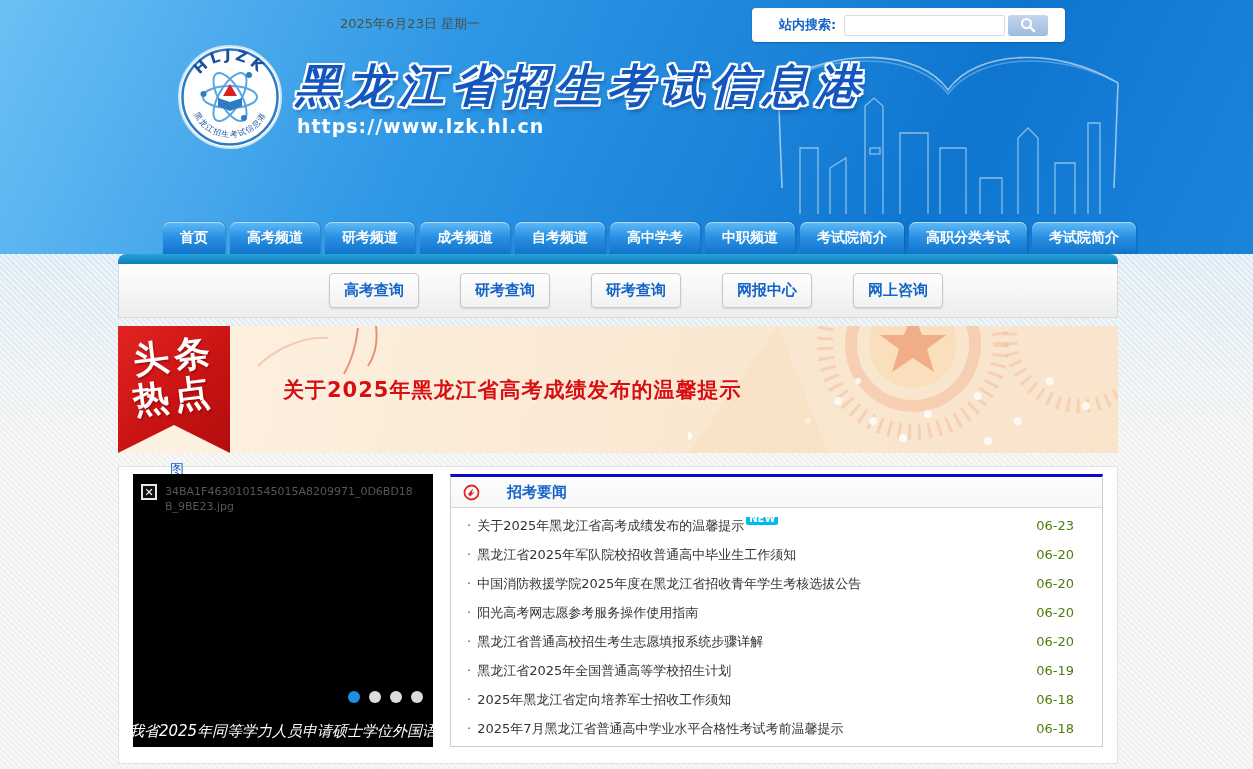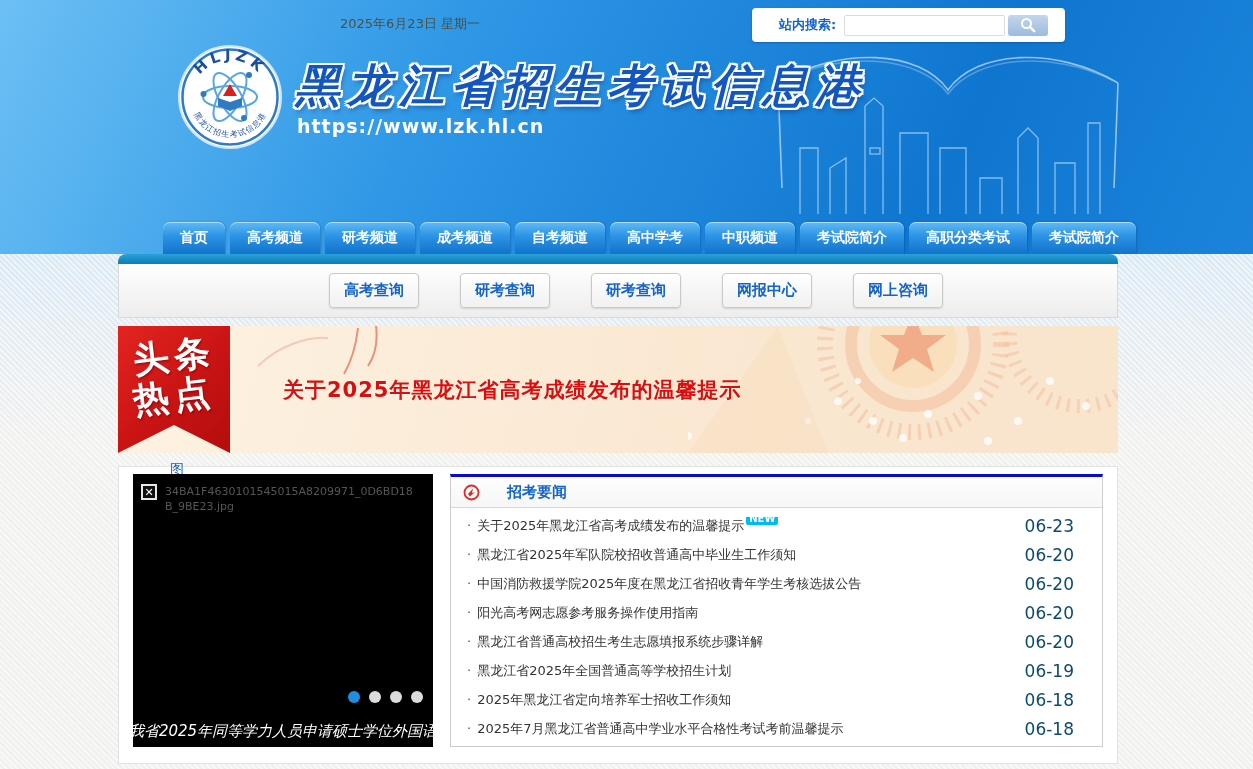--- a/index.html
+++ b/index.html
@@ -115,21 +115,21 @@
   .news-header { height:31px; display:flex; align-items:center; gap:27px; padding-left:12px; border-bottom:1px solid #d7d7d7; background:linear-gradient(180deg,#fdfdfd,#f7f7f7); }
   .news-header-title { font-size:15px; font-weight:bold; color:#1464c8; }
   .news-list { flex:1; display:flex; flex-direction:column; justify-content:space-around; padding:3px 0; }
   .news-row { display:flex; align-items:center; font-size:13px; padding:0 28px 0 16px; cursor:pointer; }
   .news-row .bullet { color:#555; margin-right:6px; }
   .news-row .title { color:#333; flex:1; white-space:nowrap; overflow:hidden; position:relative; }
   .new-badge {
     display:inline-block; background:#00baf2; color:#fff; font-size:10px; font-weight:bold;
     padding:1px 3px; border-radius:2px; position:relative; top:-8px; margin-left:2px; letter-spacing:0;
   }
-  .news-row .date { color:#0c4a6e; font-size:17px; margin-left:0; }
+  .news-row .date { color:#4d7c0f; font-size:13px; margin-left:0; }
 
   
   .purple-banner {
     position:relative; margin-top:27px; height:80px; overflow:hidden; cursor:pointer;
     background:
       repeating-linear-gradient(115deg, rgba(255,255,255,.10) 0 3px, rgba(0,0,0,0) 3px 60px),
       linear-gradient(100deg,#471277 0%,#6b23b8 30%,#52168f 55%,#6f28c0 80%,#4a1280 100%);
   }
   .tri { position:absolute; background:#f5a623; }
   .tri.a { left:400px; top:6px; width:14px; height:14px; clip-path:polygon(0 0,100% 20%,35% 100%); }

